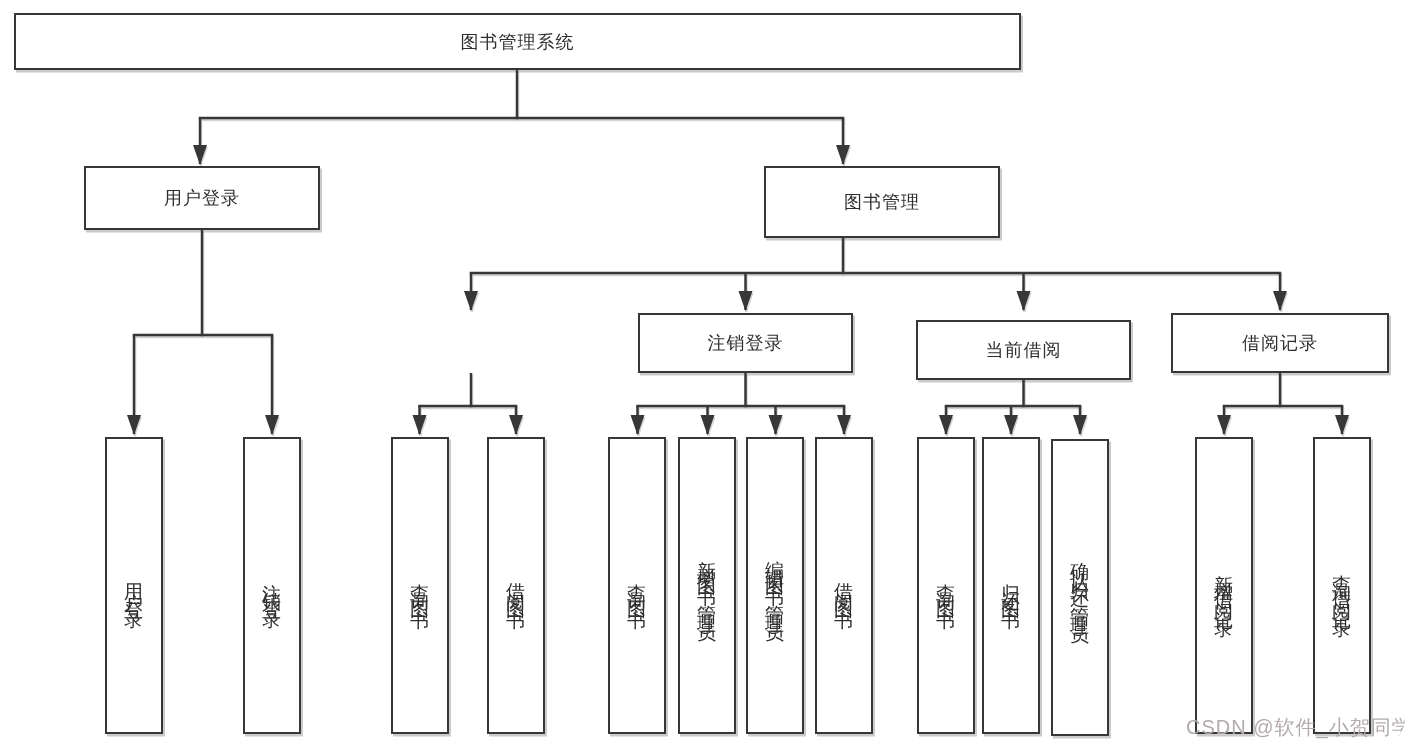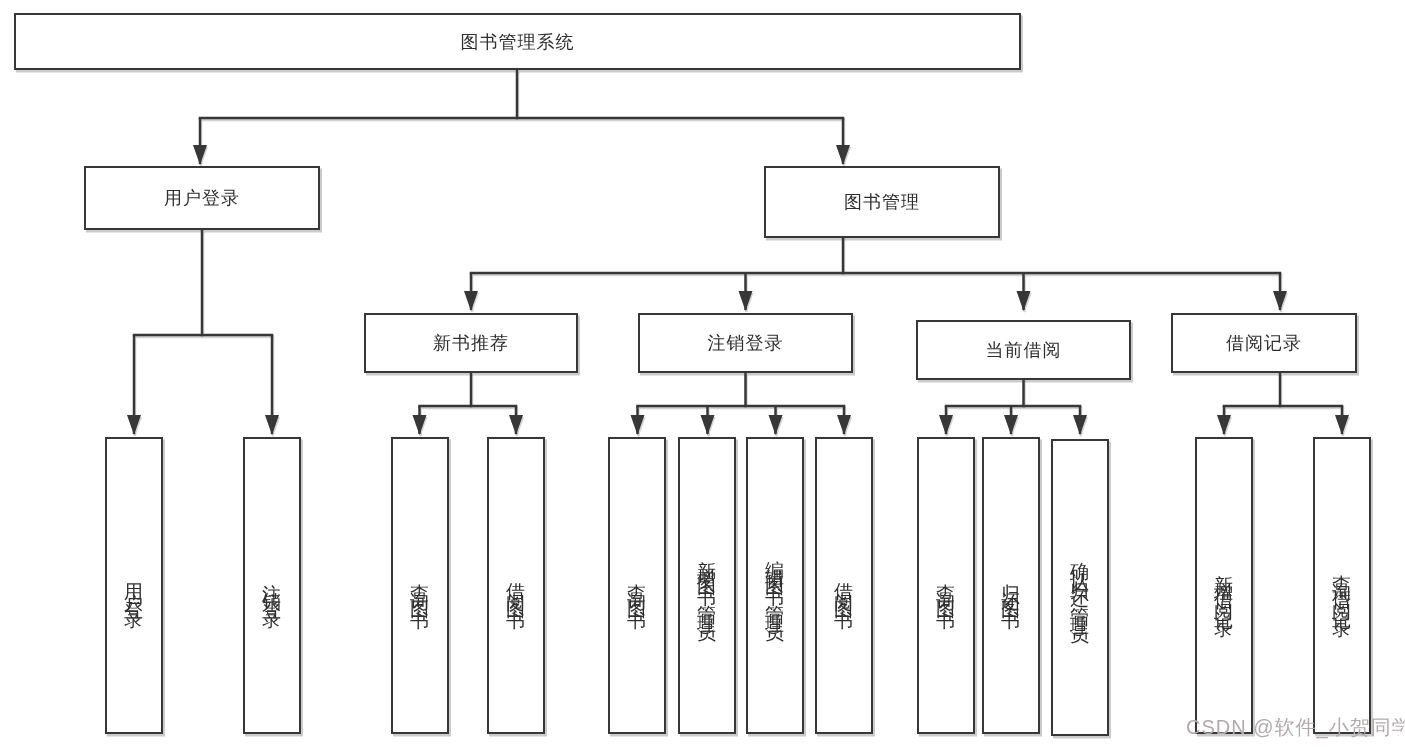--- a/index.html
+++ b/index.html
@@ -119,30 +119,27 @@
     <span class="hlabel">图书管理系统</span>
   </div>
 
   <div class="node" style="left:84px; top:166px; width:236px; height:64px;">
     <span class="hlabel">用户登录</span>
   </div>
   <div class="node" style="left:725px; top:166px; width:236px; height:72px;margin-left:39px;">
     <span class="hlabel">图书管理</span>
   </div>
 
-  <div class="node" style="left:364px; top:313px; width:214px; height:60px;">
-    <span class="hlabel">新书推荐</span>
-  </div>
   <div class="node" style="left:638px; top:313px; width:215px; height:60px;">
     <span class="hlabel">注销登录</span>
   </div>
   <div class="node" style="left:916px; top:320px; width:215px; height:60px;">
     <span class="hlabel">当前借阅</span>
   </div>
-  <div class="node" style="left:1171px; top:313px; width:186px; height:60px;">
+  <div class="node" style="left:1171px; top:313px; width:218px; height:60px;">
     <span class="hlabel">借阅记录</span>
   </div>
 
   <div class="node vnode" style="left:105px; top:437px;">
     <span class="vlabel">用户登录</span>
   </div>
   <div class="node vnode" style="left:243px; top:437px;">
     <span class="vlabel">注销登录</span>
   </div>
 

